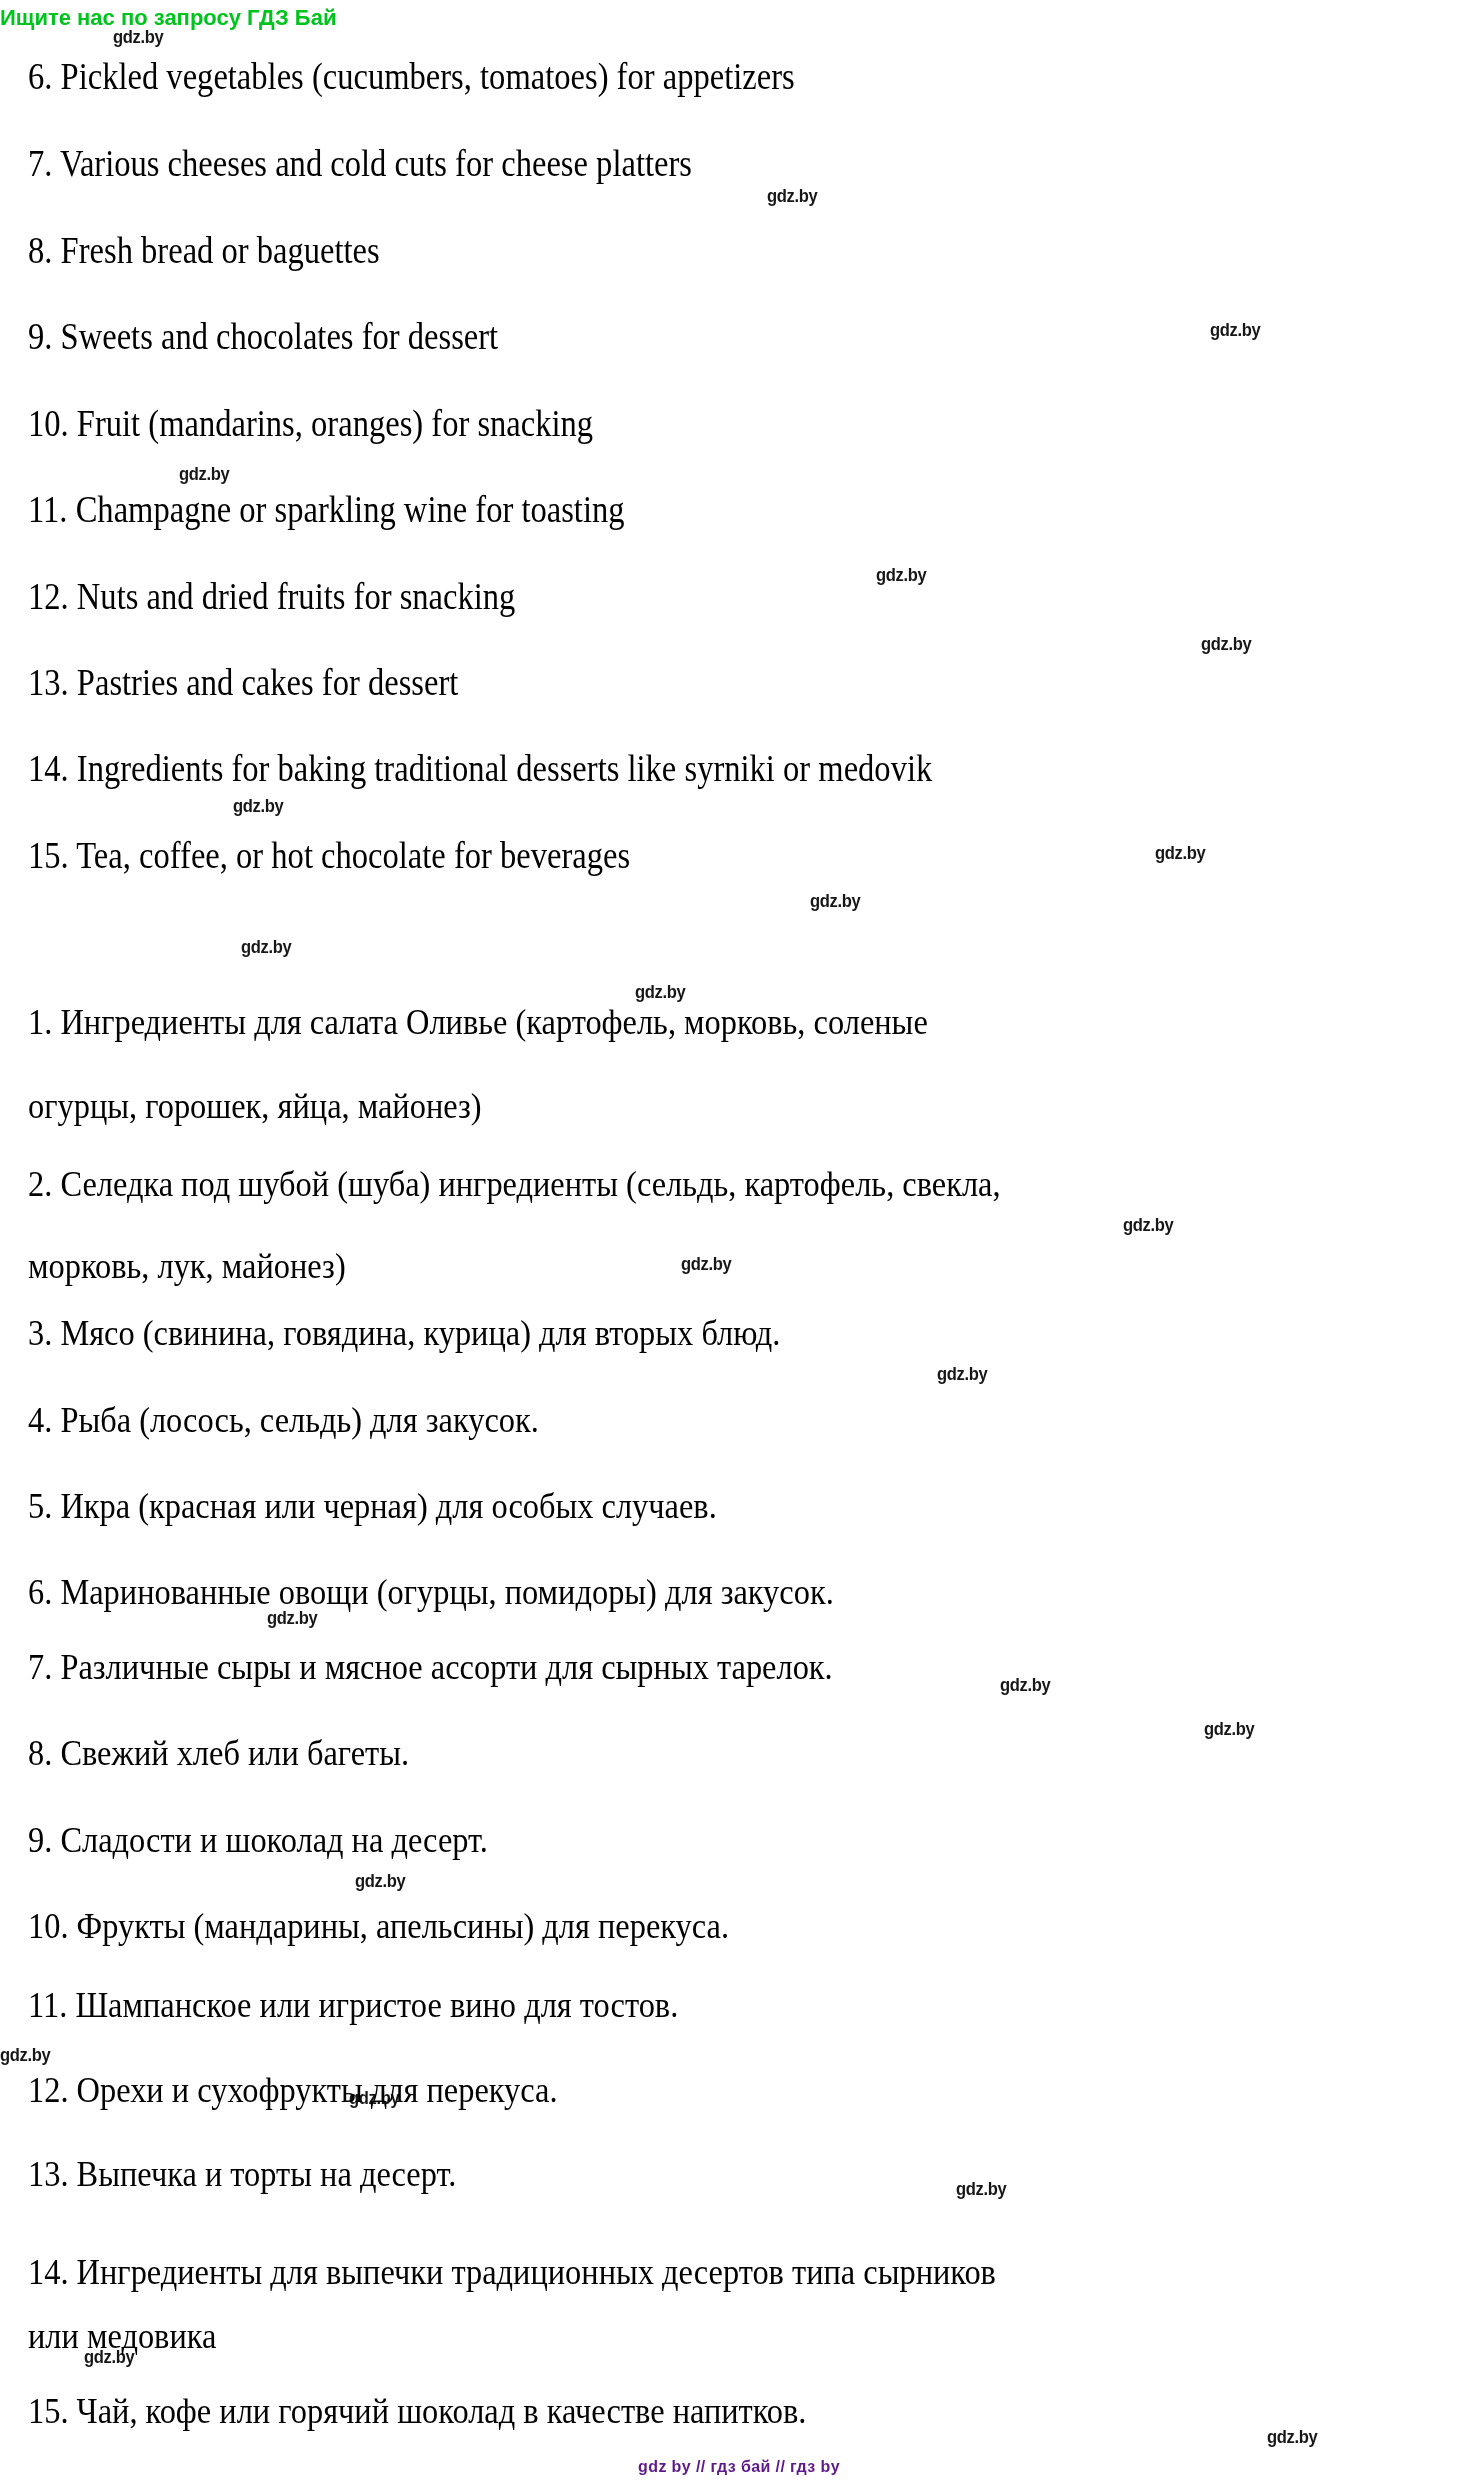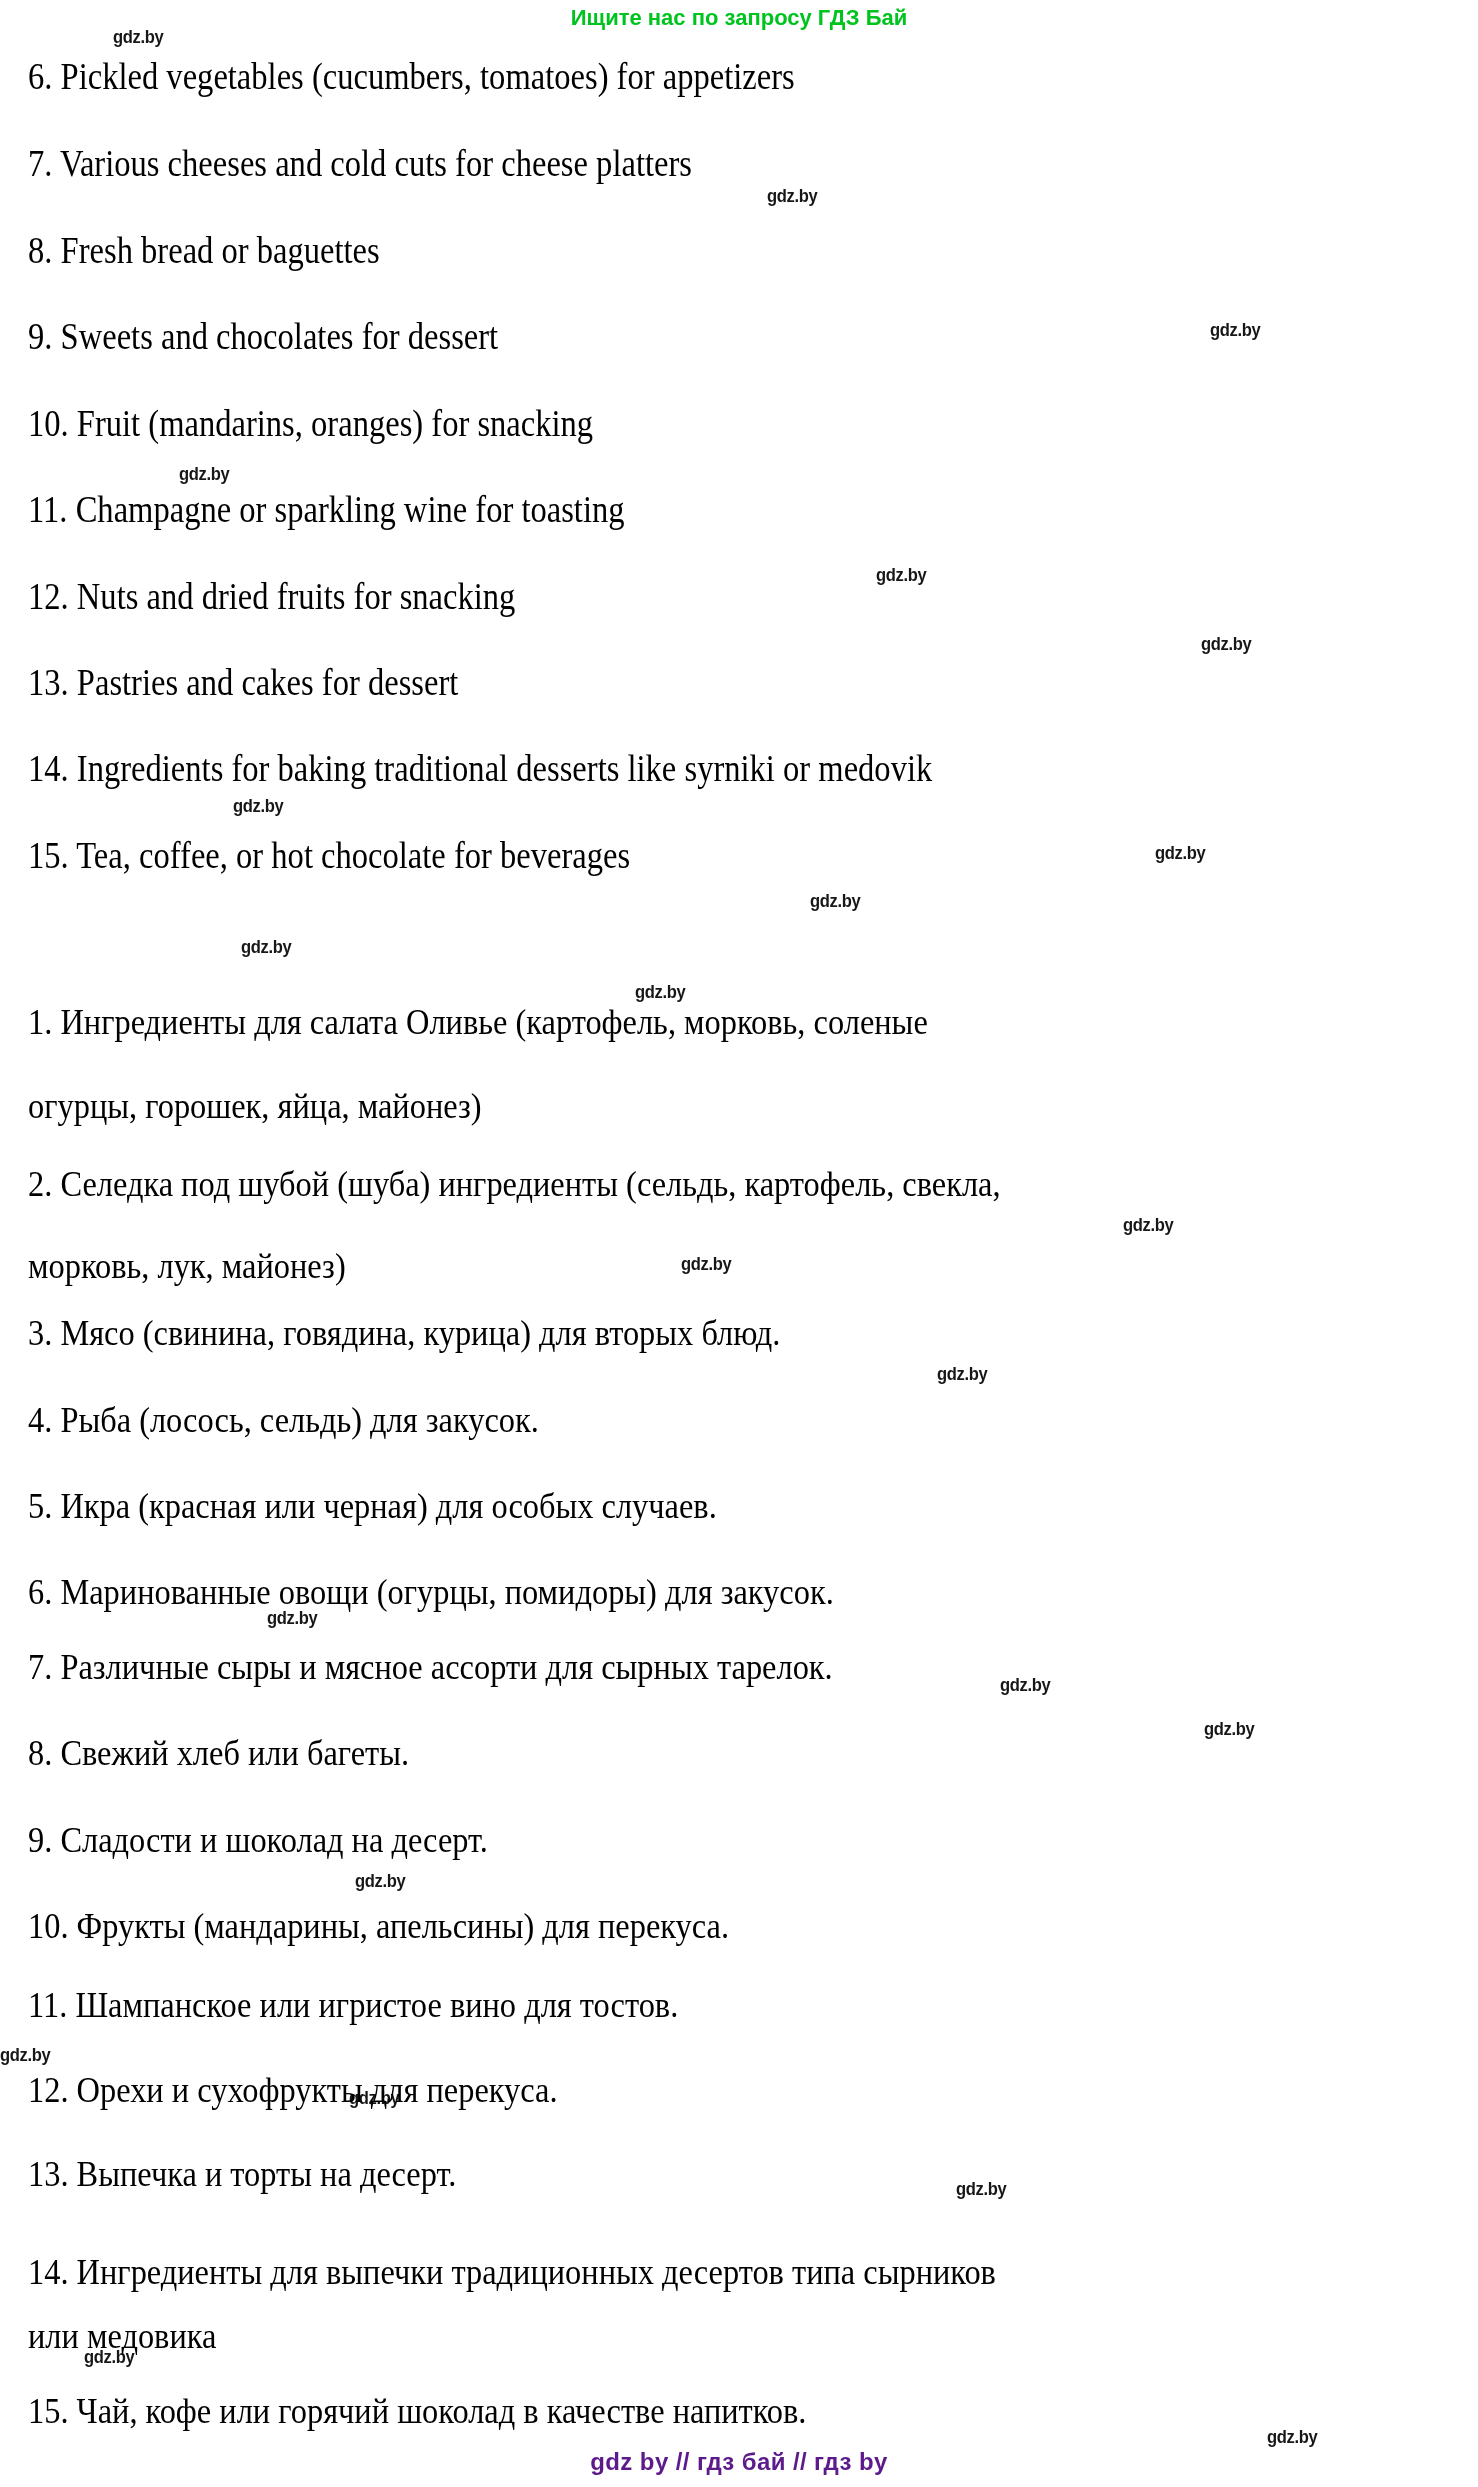--- a/index.html
+++ b/index.html
@@ -18,21 +18,21 @@
     background: #ffffff;
     overflow: hidden;
   }
 
   
   .promo {
     position: absolute;
     top: 4.8px;
     left: 0;
     width: 1478px;
-    text-align: center;
+    text-align: left;
     font-family: "Liberation Sans", "DejaVu Sans", sans-serif;
     font-size: 22px;
     font-weight: 700;
     letter-spacing: 0px;
     color: #00c41e;
     white-space: nowrap;
   }
 
   
   .wm {
@@ -66,21 +66,21 @@
   }
 
   
   .footer {
     position: absolute;
     bottom: 11.3px;
     left: 0;
     width: 1478px;
     text-align: center;
     font-family: "Liberation Sans", "DejaVu Sans", sans-serif;
-    font-size: 24px;
+    font-size: 16px;
     font-weight: 700;
     color: #5d1a8b;
     white-space: nowrap;
     letter-spacing: 0.4px;
   }
 </style>
 </head>
 <body>
 
 <div id="page">

